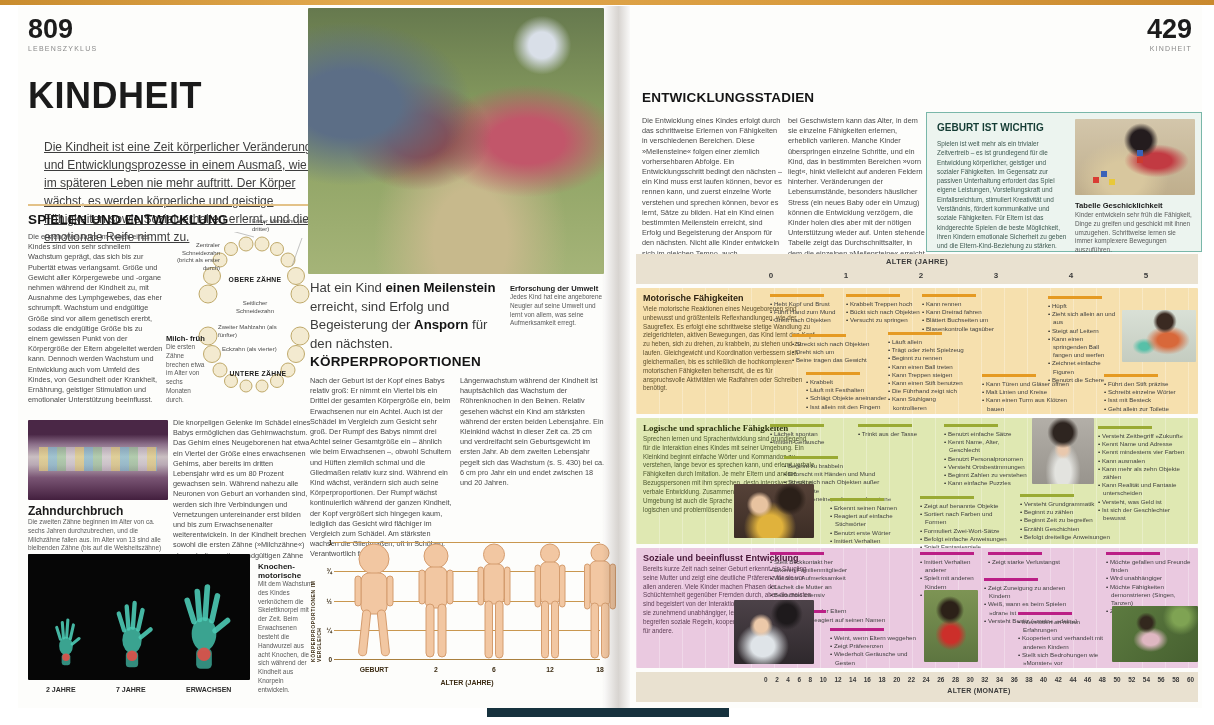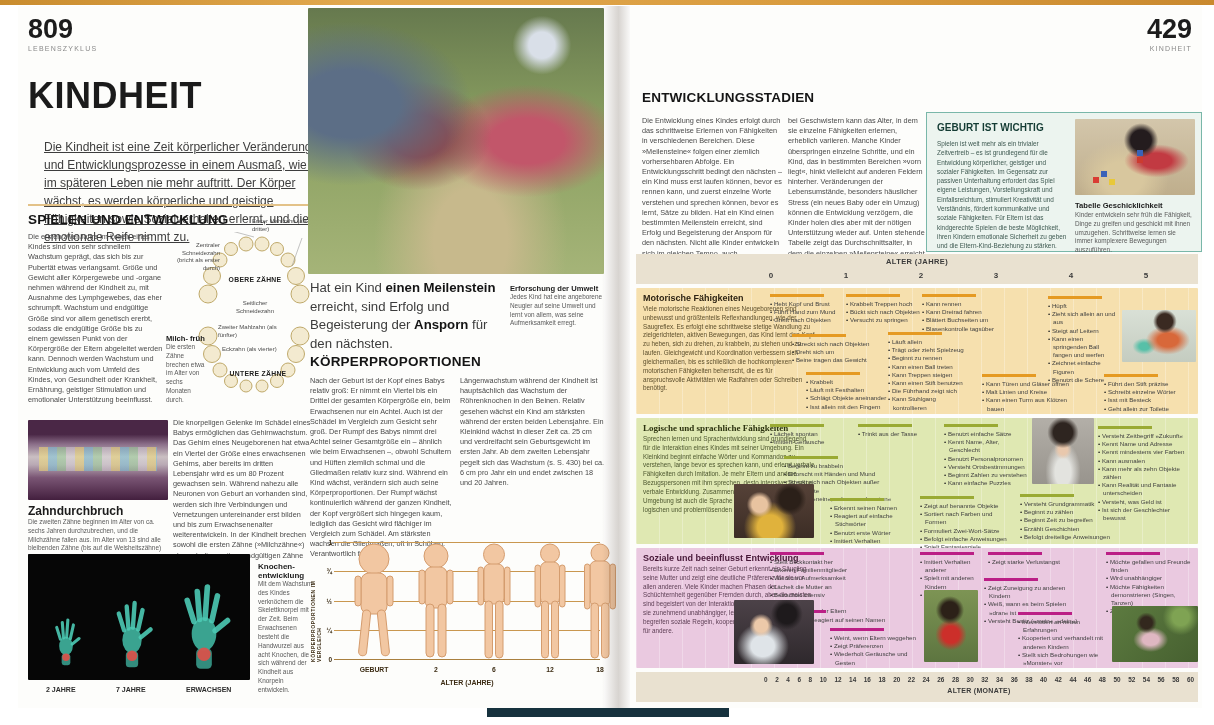--- a/index.html
+++ b/index.html
@@ -219,21 +219,21 @@
         <use href="#hand" transform="translate(104,86) scale(0.88)"></use>
         <use href="#hand" transform="translate(176,80) scale(1.12)"></use>
       </svg>
     </div>
     <div class="abs xray-labels" style="left:10px;top:680px;width:222px;">
       <span class="abs" style="left:18px;">2 JAHRE</span>
       <span class="abs" style="left:88px;">7 JAHRE</span>
       <span class="abs" style="left:158px;">ERWACHSEN</span>
     </div>
     <div class="abs" style="left:240px;top:556px;width:56px;">
-      <div class="cap-title" style="font-size:8px;">Knochen- entwicklung</div>
+      <div class="cap-title" style="font-size:8px;">Knochen- motorische</div>
       <div class="cap-text">Mit dem Wachstum des Kindes verknöchern die Skelettknorpel mit der Zeit. Beim Erwachsenen besteht die Handwurzel aus acht Knochen, die sich während der Kindheit aus Knorpeln entwickeln.</div>
     </div>
 
     <div class="photo ph-children" style="left:290px;top:2px;width:296px;height:266px;"></div>
 
     <p class="quote abs" style="left:292px;top:273px;width:190px;margin:0;"><span>Hat ein Kind </span><b>einen Meilenstein</b><span> erreicht, sind Erfolg und Begeisterung der </span><b>Ansporn</b><span> für den nächsten.</span></p>
 
     <div class="abs" style="left:492px;top:278px;width:95px;">
       <div class="cap-title">Erforschung der Umwelt</div>
       <div class="cap-text">Jedes Kind hat eine angeborene Neugier auf seine Umwelt und lernt von allem, was seine Aufmerksamkeit erregt.</div>

